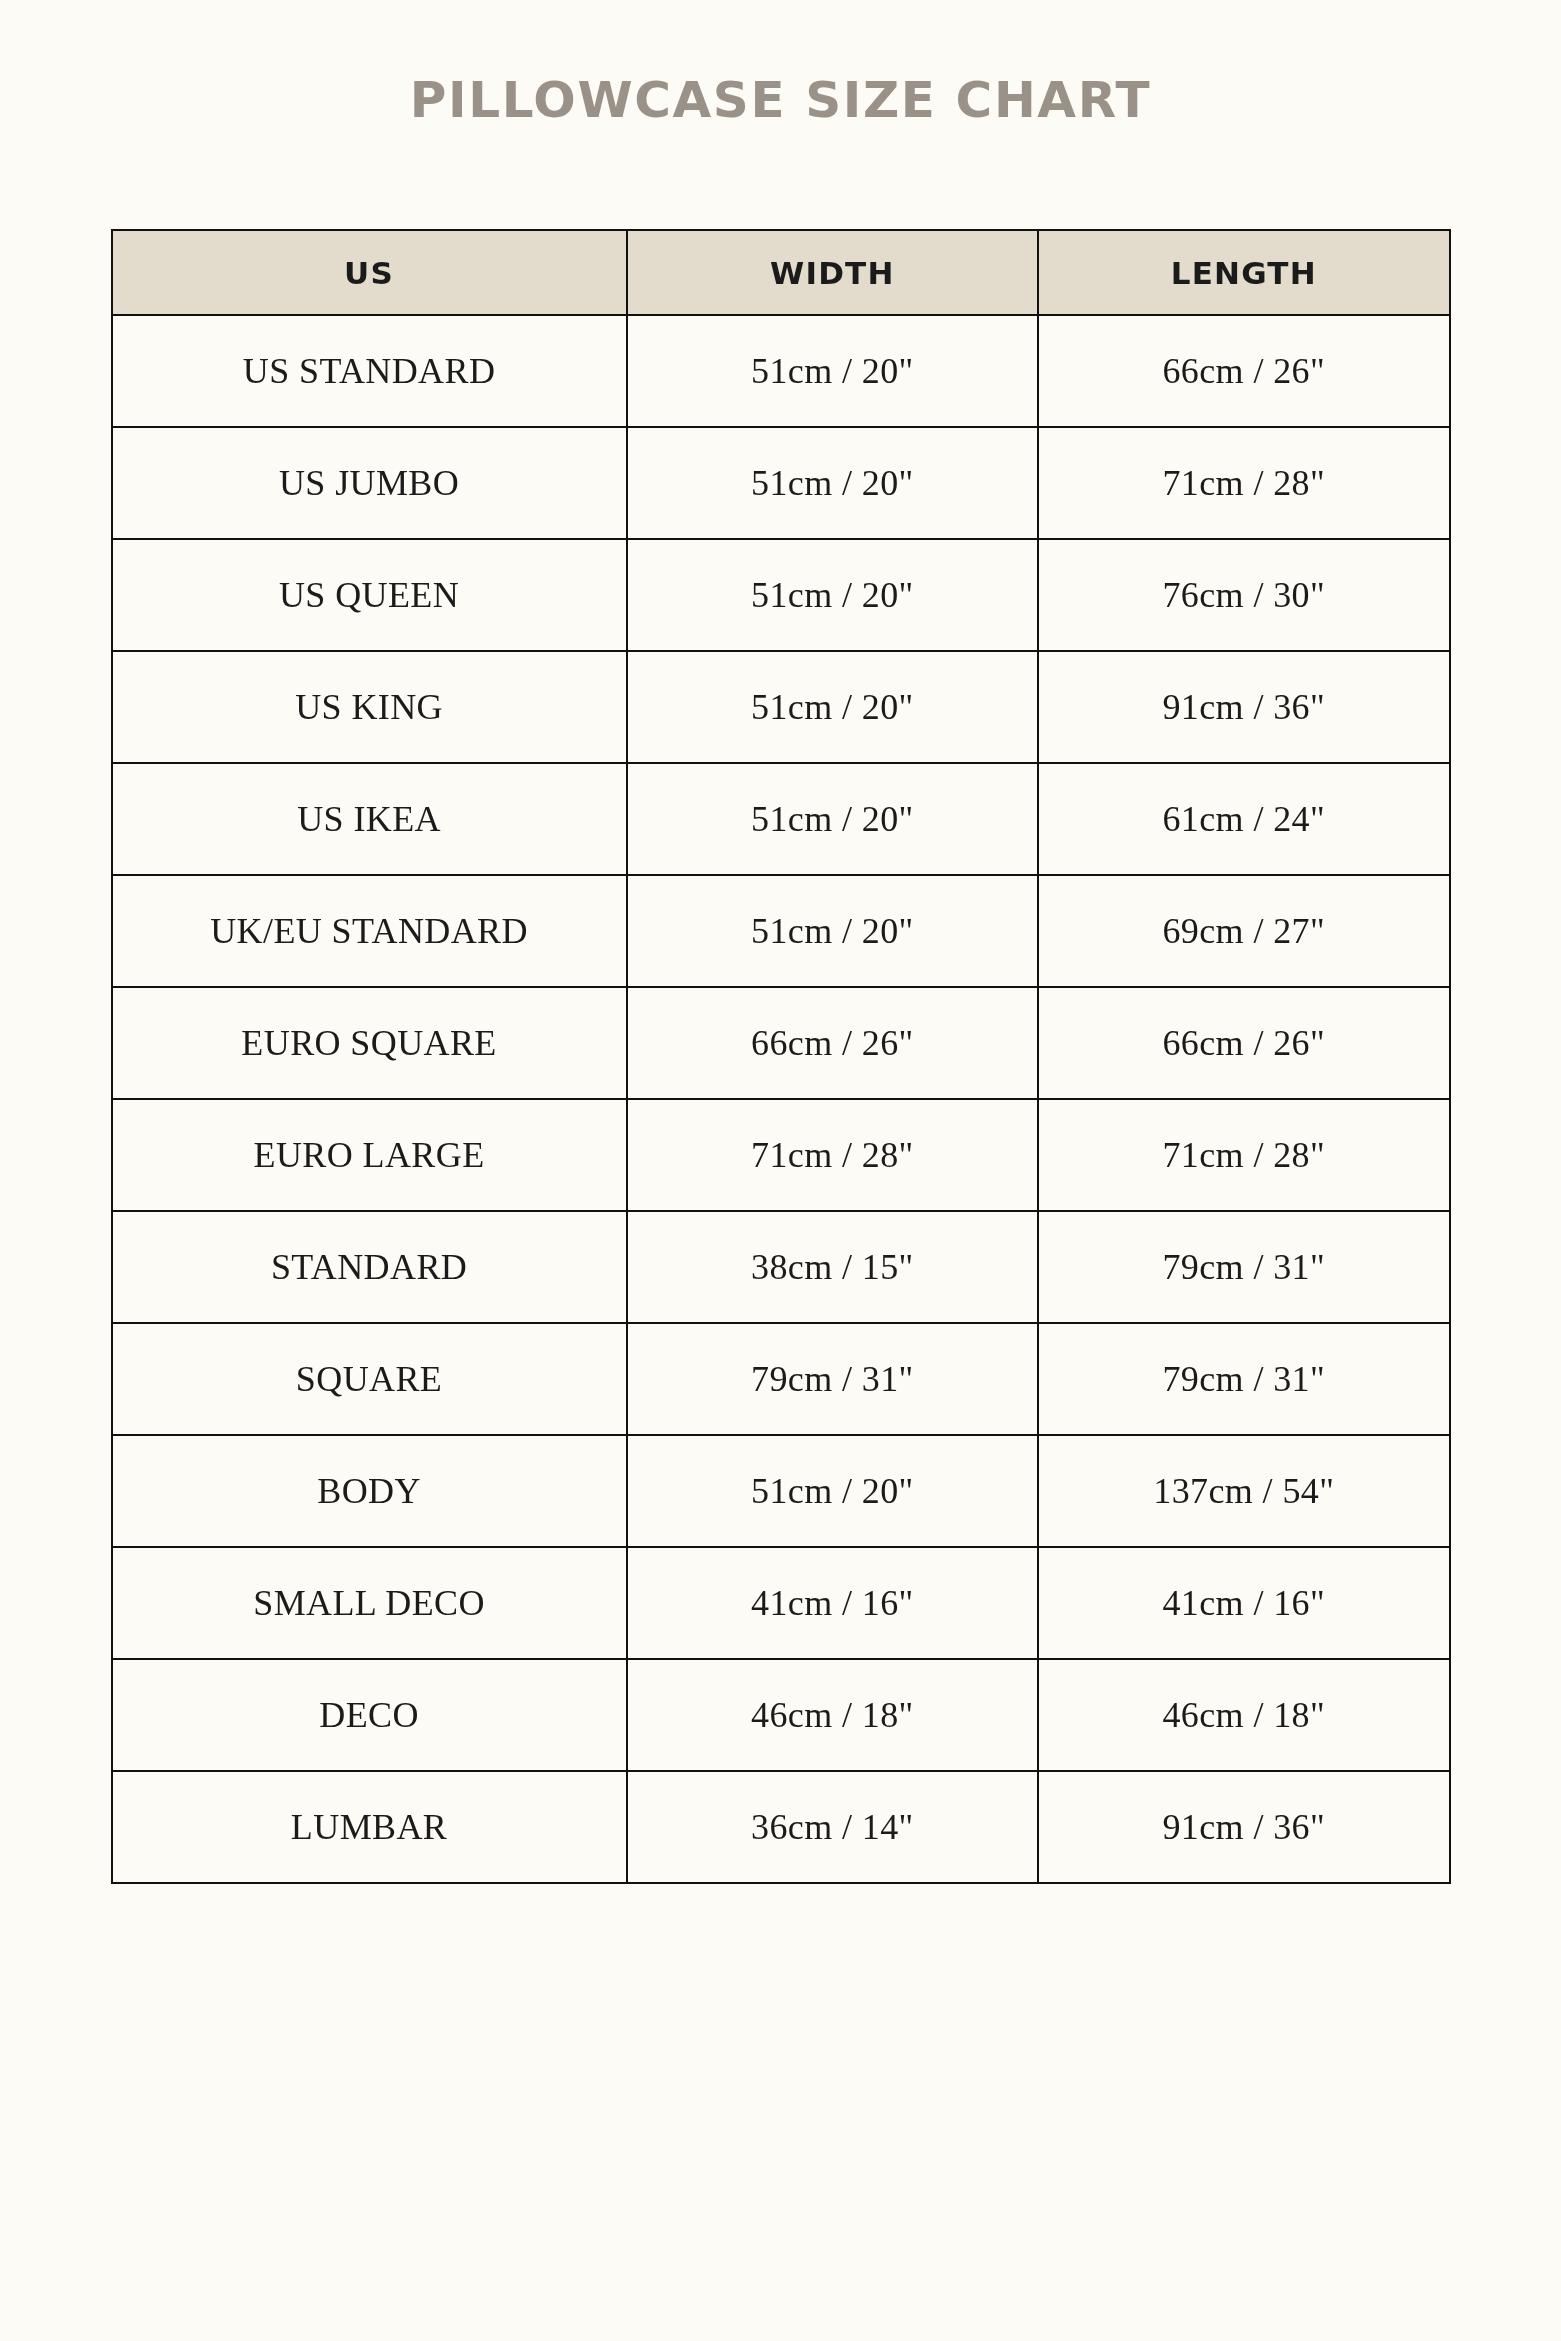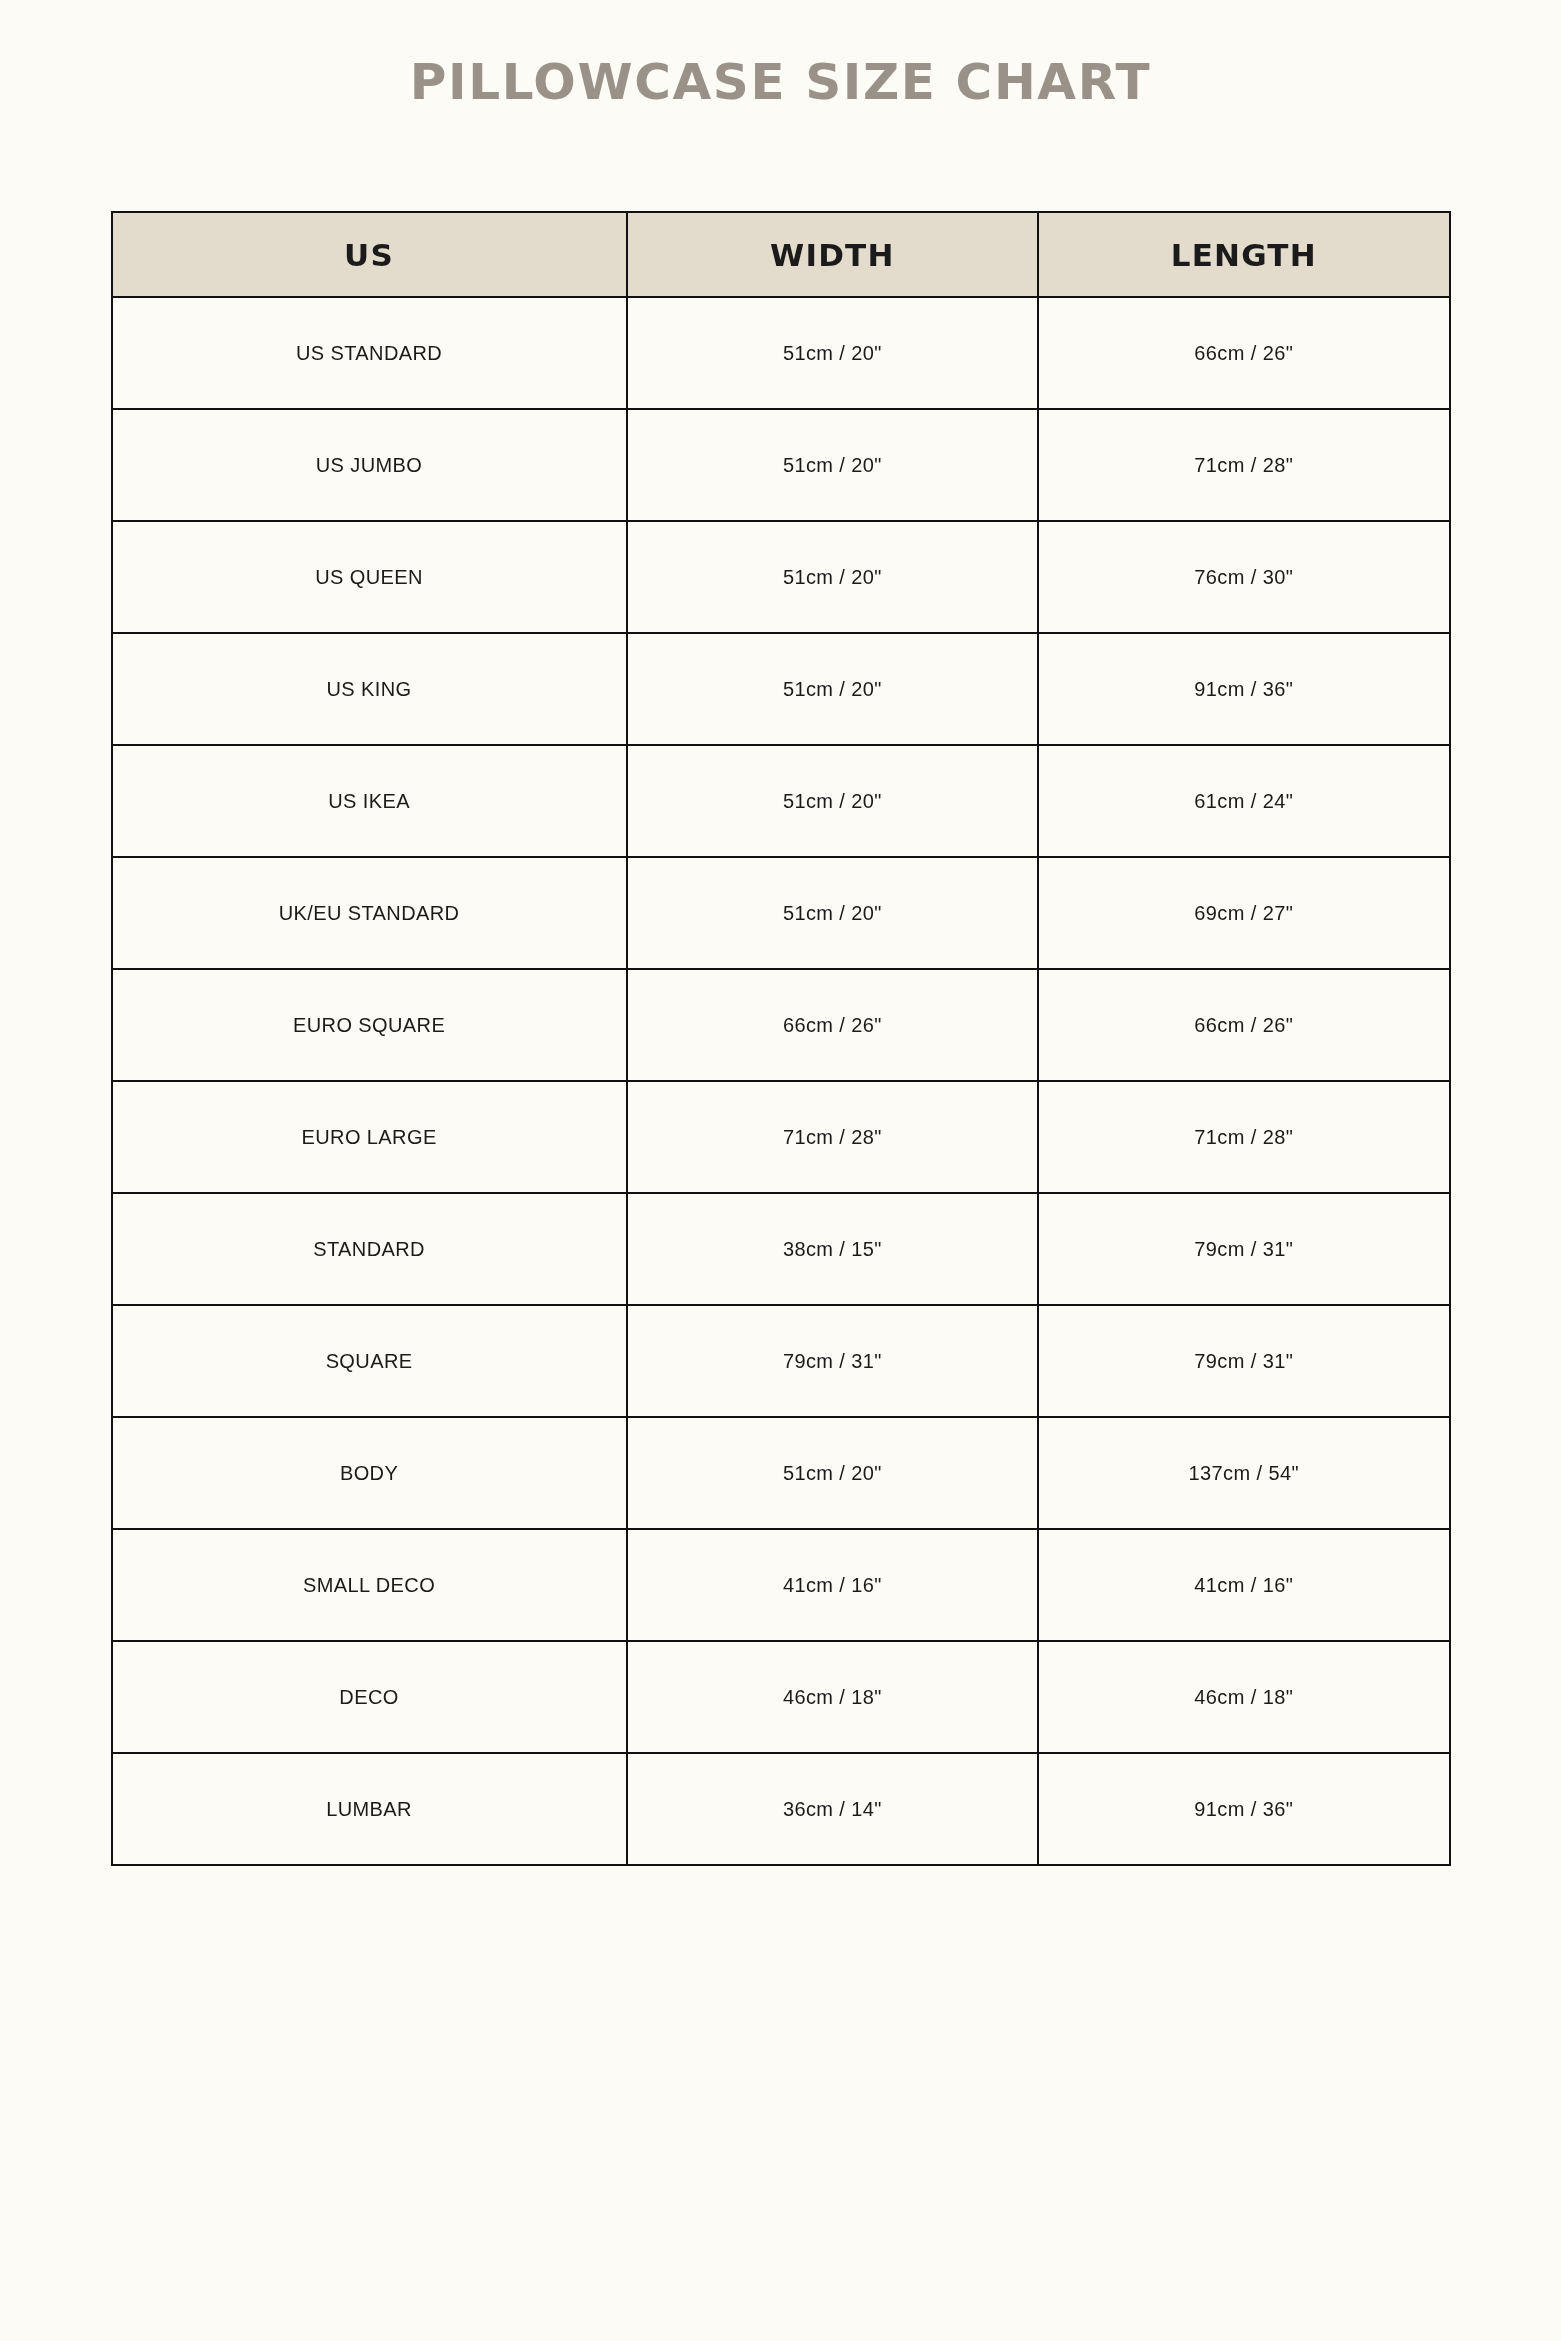--- a/index.html
+++ b/index.html
@@ -20,43 +20,43 @@
     position: relative;
     background: #fdfbf5;
   }
   .chart-title {
     text-align: center;
     font-size: 50px;
     font-weight: bold;
     letter-spacing: 1.6px;
     color: #9a9289;
     margin: 0;
-    padding-top: 53px;
+    padding-top: 71px;
     font-family: "DejaVu Sans", sans-serif;
   }
   .table-wrap {
     margin: 0 auto;
     margin-top: 100px;
     width: 1340px;
   }
   table.size-table {
     border-collapse: collapse;
     width: 100%;
     table-layout: fixed;
     border: 2.3px solid #111;
     margin-top: 8px;
   }
   table.size-table th,
   table.size-table td {
     border: 2.3px solid #111;
     text-align: center;
     vertical-align: middle;
-    font-size: 20px;
+    font-size: 36px;
     color: #1b1b1b;
-    font-family: Liberation Sans, sans-serif;
+    font-family: Liberation Serif, serif;
     font-weight: 400;
     letter-spacing: 0.4px;
   }
   table.size-table th {
     background: #e3dccc;
     font-weight: bold;
     font-size: 31px;
     height: 81px;
     letter-spacing: 1.2px;
     font-family: "DejaVu Sans", sans-serif;

